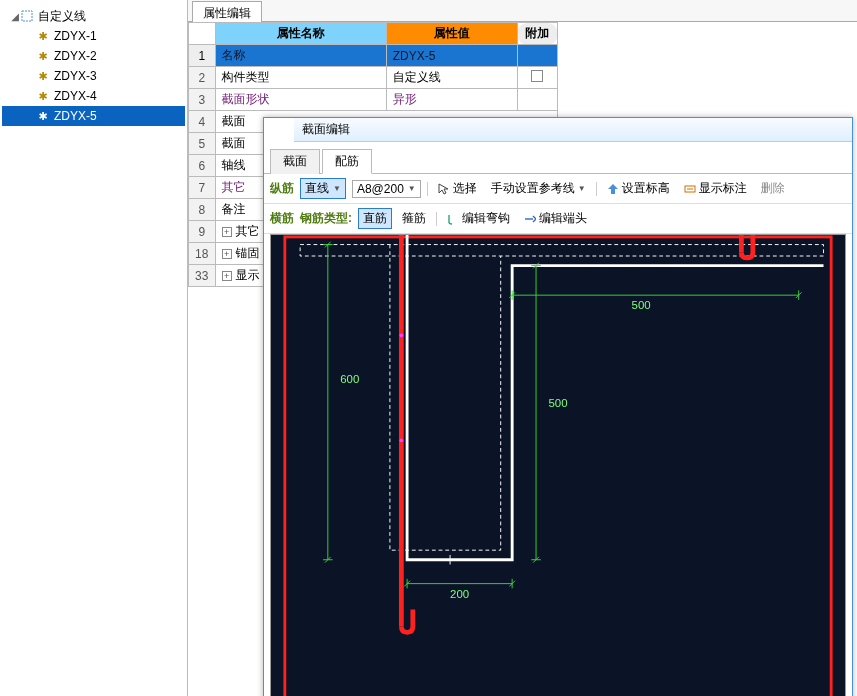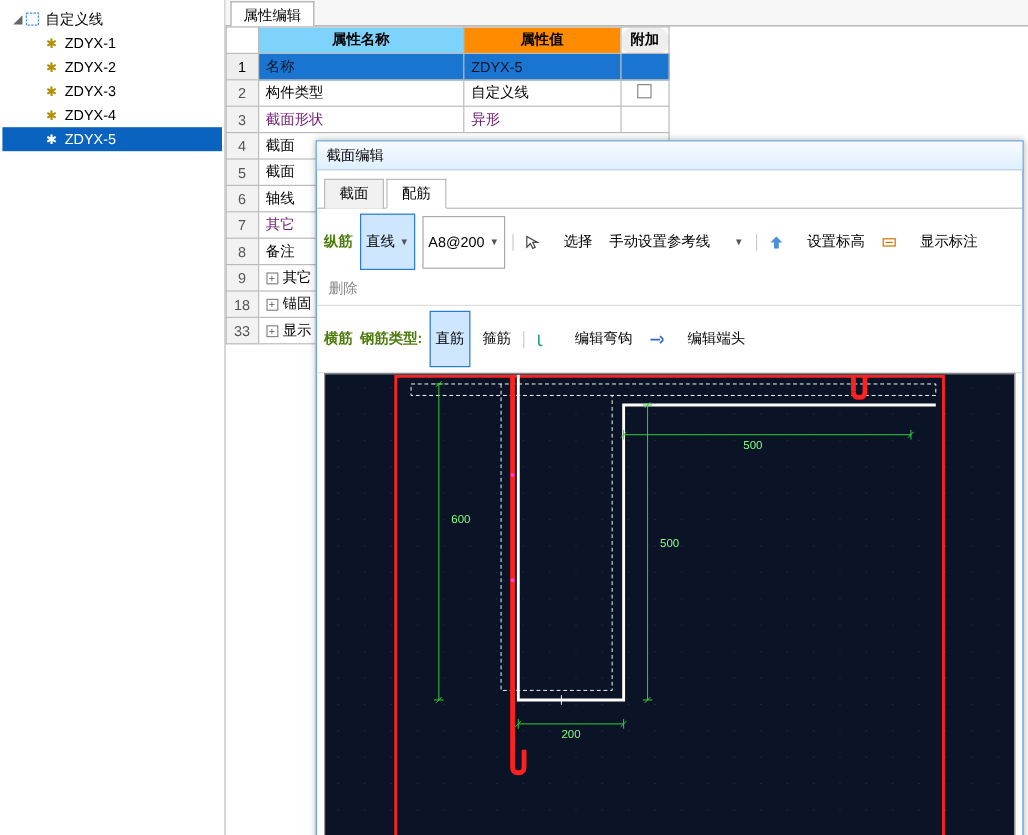--- a/index.html
+++ b/index.html
@@ -29,30 +29,30 @@
   .prop-table th.extra-col { background:#eee; width:40px;border-radius:11px; }
   .prop-table td.rownum { width: 24px; text-align: center; background: #f2f2f2; color:#555; }
   .prop-table tr.sel td { background: #1a75d1; color:#0f172a; }
   .prop-table tr.sel td.rownum { background:#eee; color:#000; }
   .prop-table td.bluecell { color:#701a75; }
   .prop-table .expand { display:inline-block; width:10px; height:10px; border:1px solid #888; text-align:center; line-height:8px; font-size:9px; margin-right:4px; color:#555; }
   .checkbox { width:12px; height:12px; border:1px solid #888; display:inline-block; }
 
   
   .sec-window { position: absolute; left: 75px; top: 95px; width: 590px; height: 594px; background: #fff; border: 1px solid #4a90d9; display: flex; flex-direction: column; box-shadow: 0 0 6px rgba(0,0,0,0.3); }
-  .sec-title { background: linear-gradient(#f7fbff,#dfefff); padding: 3px 8px; border-bottom: 1px solid #b0cfee; font-size: 12px; }
+  .sec-title { background: linear-gradient(#f7fbff,#dfefff); padding: 3px 8px; border-bottom: 1px solid #b0cfee; font-size: 12px; margin-left: 30px; }
   .sec-tabs { display: flex; padding: 6px 6px 0 6px; border-bottom: 1px solid #bbb; gap:2px; }
   .sec-tab { padding: 3px 12px; border: 1px solid #bbb; border-bottom: none; background: #f1f1f1; cursor: pointer; position: relative; top:1px; }
   .sec-tab.active { background:#fff; border-bottom:1px solid #fff; }
   .toolbar { padding: 4px 6px; display: flex; align-items: center; gap: 6px; border-bottom: 1px solid #ddd; flex-wrap: wrap; }
   .toolbar .lbl { color:#4d7c0f;font-weight:bold; }
-  .toolbar .drop { border:1px solid #aaa; padding:14px 4px; display:inline-flex; align-items:center; gap:4px; background:#fff; }
+  .toolbar .drop { border:1px solid #aaa; padding:1px 4px; display:inline-flex; align-items:center; gap:4px; background:#fff; }
   .toolbar .drop.sel { background:#cfe6ff; border-color:#2b7bd0; }
   .toolbar .caret { font-size:8px; color:#555; }
-  .toolbar .btn { padding:1px 4px; cursor:pointer; display:inline-flex; align-items:center; gap:20px; }
+  .toolbar .btn { padding:1px 4px; cursor:pointer; display:inline-flex; align-items:center; gap:3px; }
   .toolbar .sep { width:1px; height:14px; background:#ccc; }
   .mini-icon { display:inline-block; width:12px; height:12px; }
 
   .canvas-wrap { flex:1; padding:0 6px 6px 6px; }
   .canvas { width:100%; height:100%; background:#0a1426; border:1px solid #999; position:relative; overflow:hidden; }
   
   .canvas::before { content:""; position:absolute; inset:0;
     background-image: radial-gradient(#334 0.5px, transparent 0.5px);
     background-size: 22px 22px; }
   svg.cad { position:absolute; inset:0; width:100%; height:100%; }

